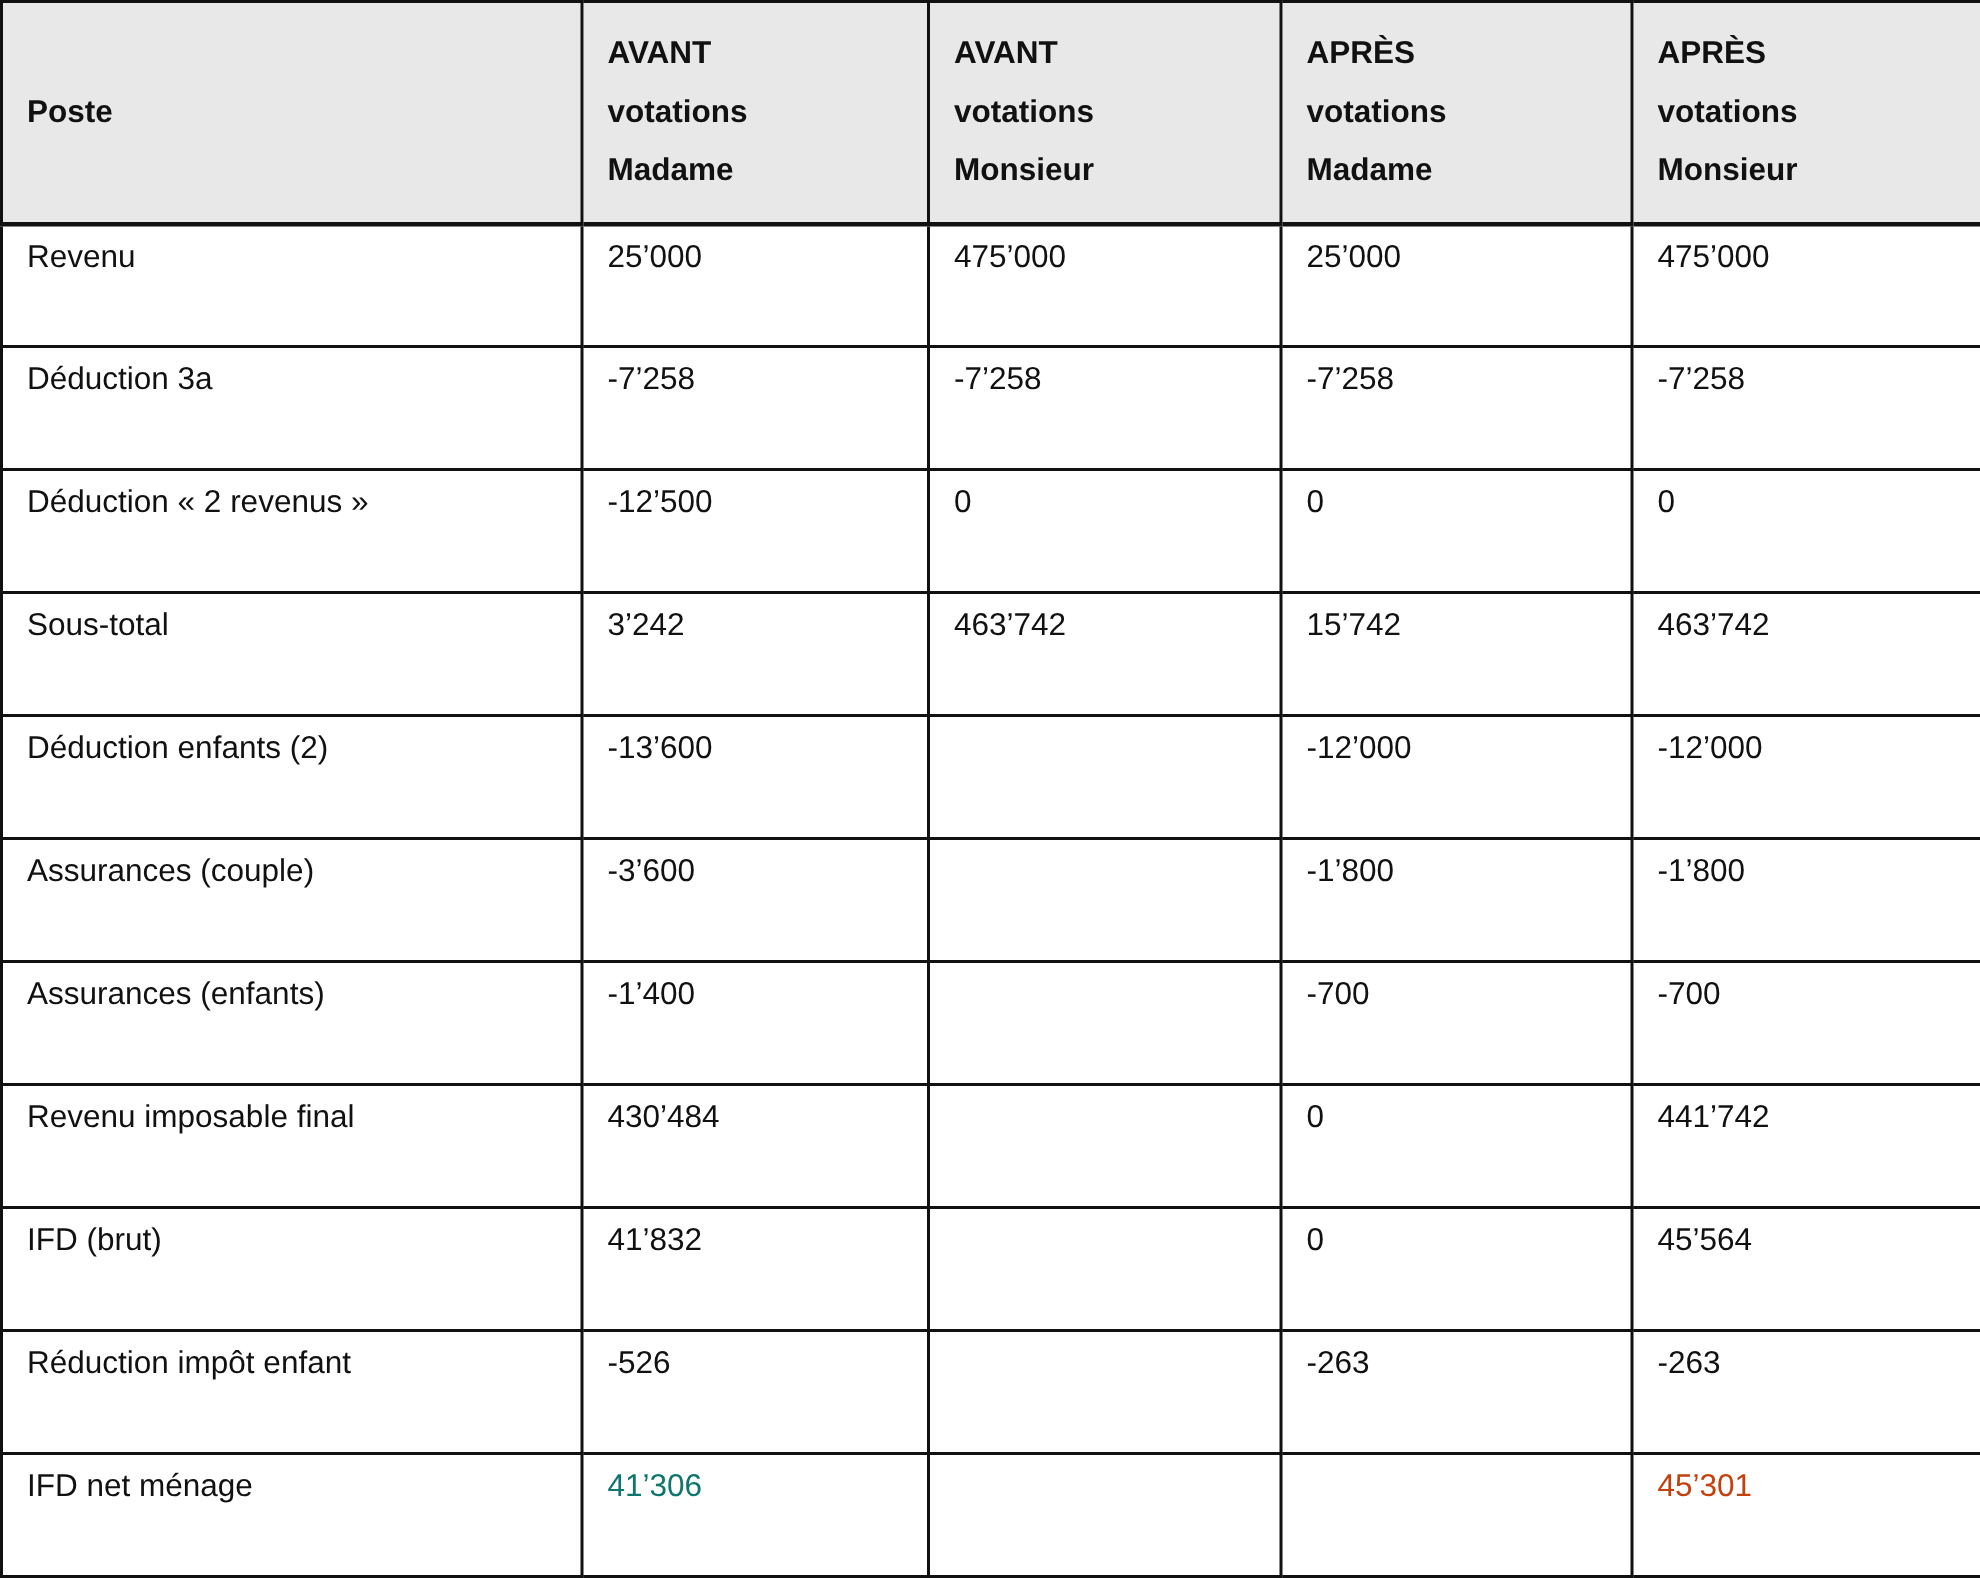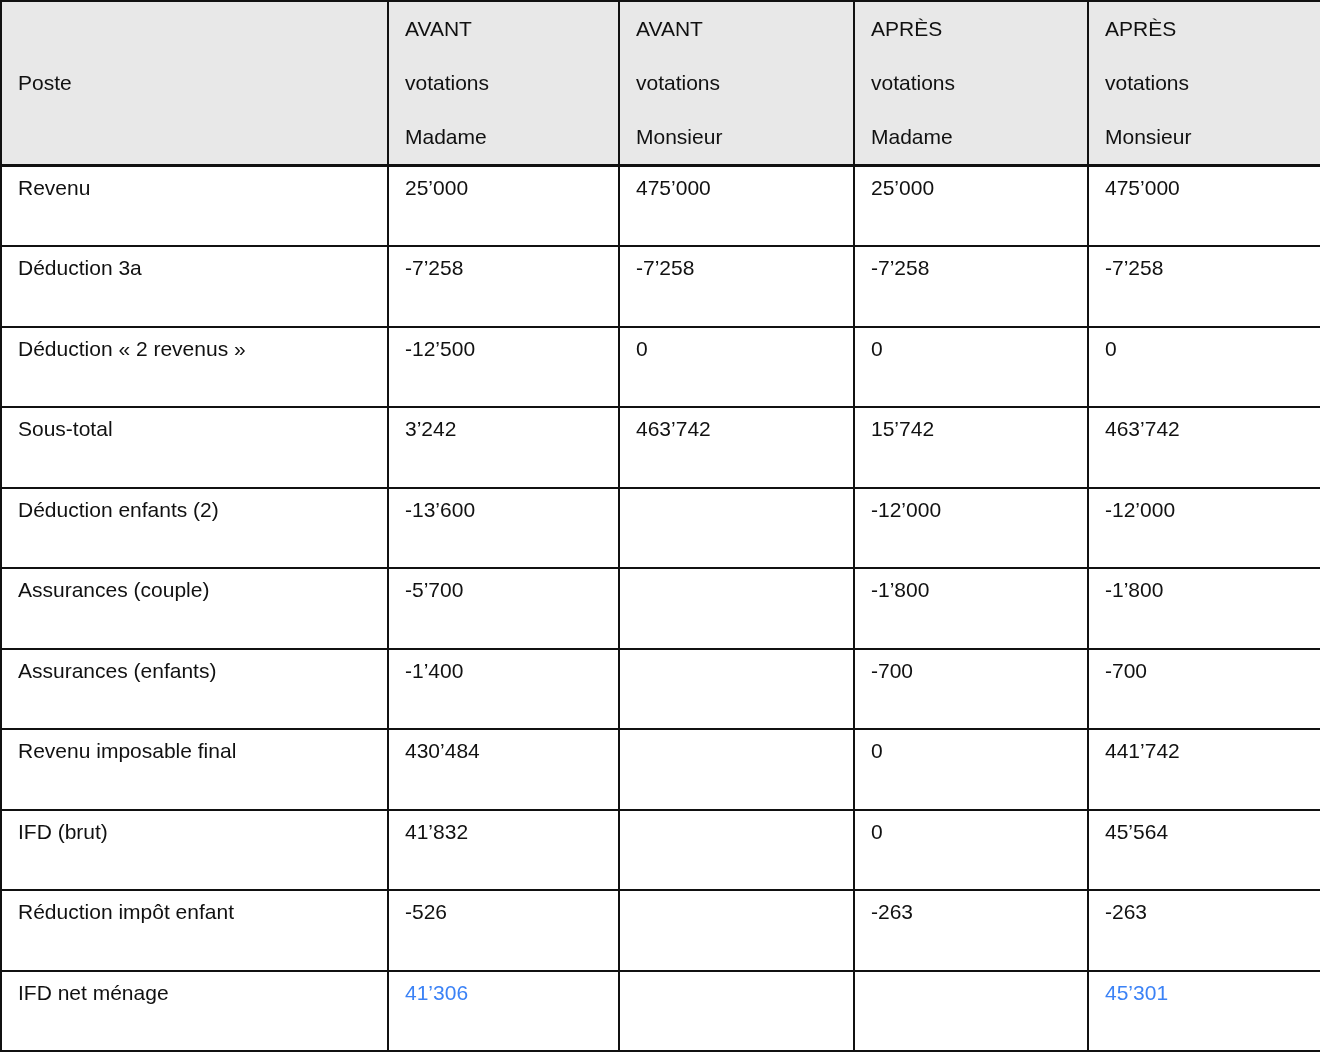--- a/index.html
+++ b/index.html
@@ -28,25 +28,25 @@
   col.c-v4     { width: 233px; }
   th, td {
     border: 2px solid var(--border, #111111);
     box-sizing: border-box;
     text-align: left;
     overflow: hidden;
   }
   thead tr { height: 148px; }
   thead th {
     background: var(--header-bg, #e8e8e8);
-    font-weight: normal;
+    font-weight: bold;
     vertical-align: middle;
     padding: 0 14px 0 16px;
     white-space: pre-line;
-    line-height: 54px;
+    line-height: 39px;
     border-bottom: 3px solid var(--border, #111111);
   }
   tbody tr { height: 64px; margin-left: 28px; }
   tbody td {
     vertical-align: top;
     padding: 7px 14px 0 16px;
     line-height: 1.35;
     background: #ffffff;
   }
 </style>
@@ -110,21 +110,21 @@
         </tr>
         <tr>
           <td>Déduction enfants (2)</td>
           <td>-13’600</td>
           <td></td>
           <td>-12’000</td>
           <td>-12’000</td>
         </tr>
         <tr>
           <td>Assurances (couple)</td>
-          <td>-5’700</td>
+          <td>-3’600</td>
           <td></td>
           <td>-1’800</td>
           <td>-1’800</td>
         </tr>
         <tr>
           <td>Assurances (enfants)</td>
           <td>-1’400</td>
           <td></td>
           <td>-700</td>
           <td>-700</td>
@@ -145,20 +145,20 @@
         </tr>
         <tr>
           <td>Réduction impôt enfant</td>
           <td>-526</td>
           <td></td>
           <td>-263</td>
           <td>-263</td>
         </tr>
         <tr>
           <td>IFD net ménage</td>
-          <td style="color: #3b82f6; border-radius: 14px;">41’306</td>
+          <td style="color: #0f766e; border-radius: 14px;">41’306</td>
           <td></td>
           <td></td>
-          <td style="color: #3b82f6;">45’301</td>
+          <td style="color: #c2410c;">45’301</td>
         </tr>
       </tbody>
   </table>
 </div>
 
 </body></html>

